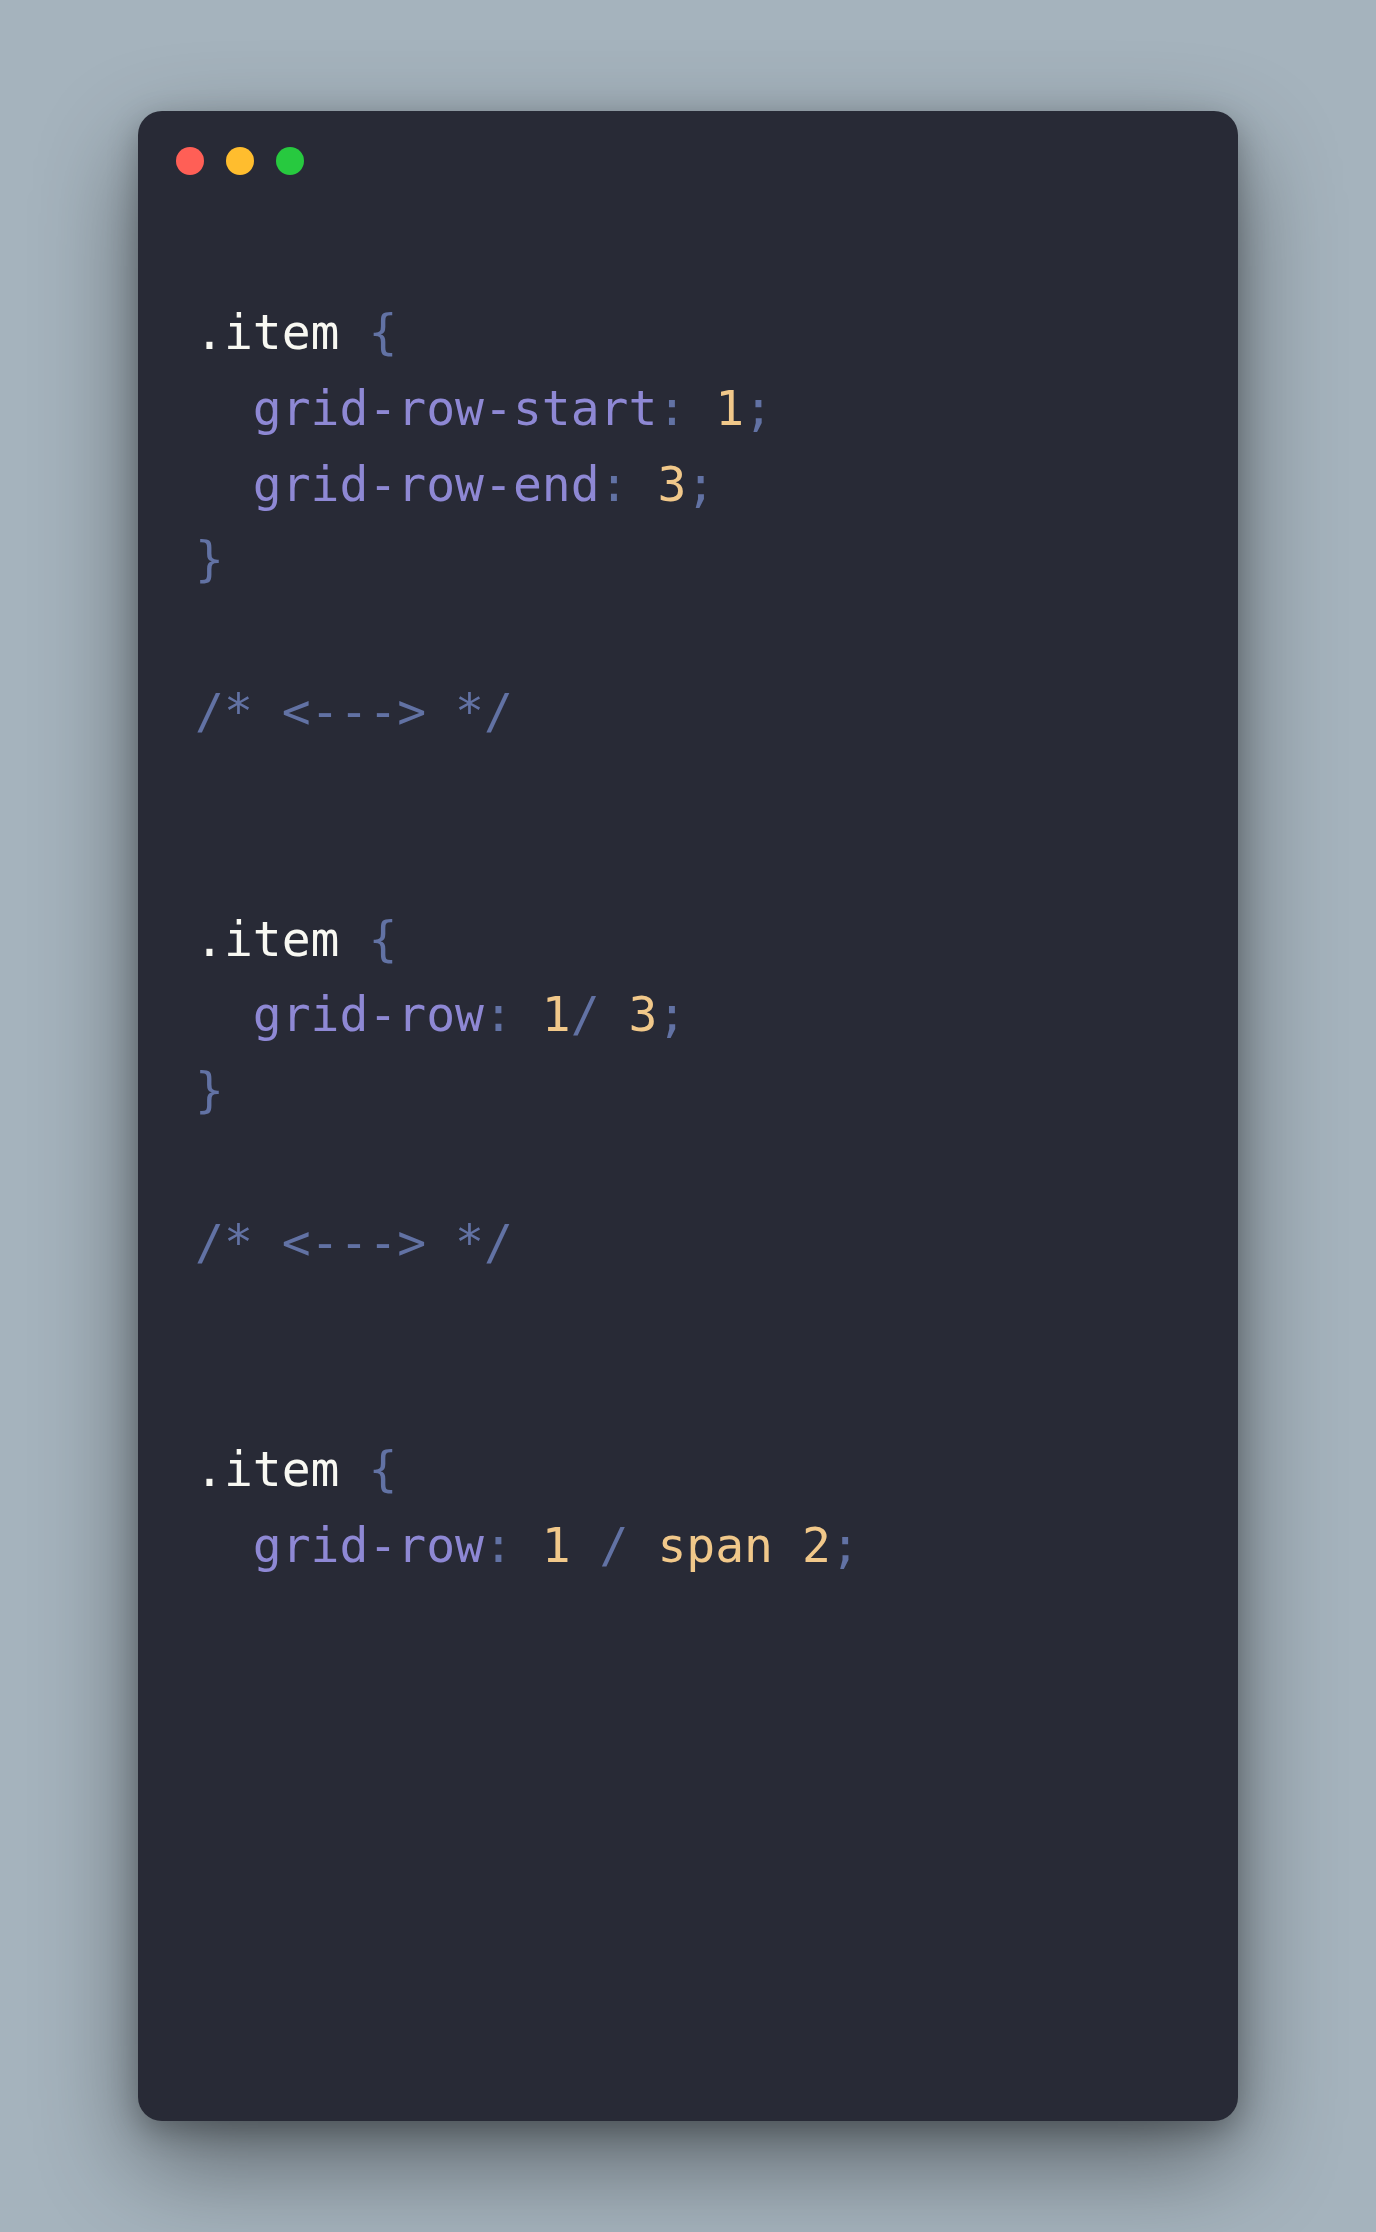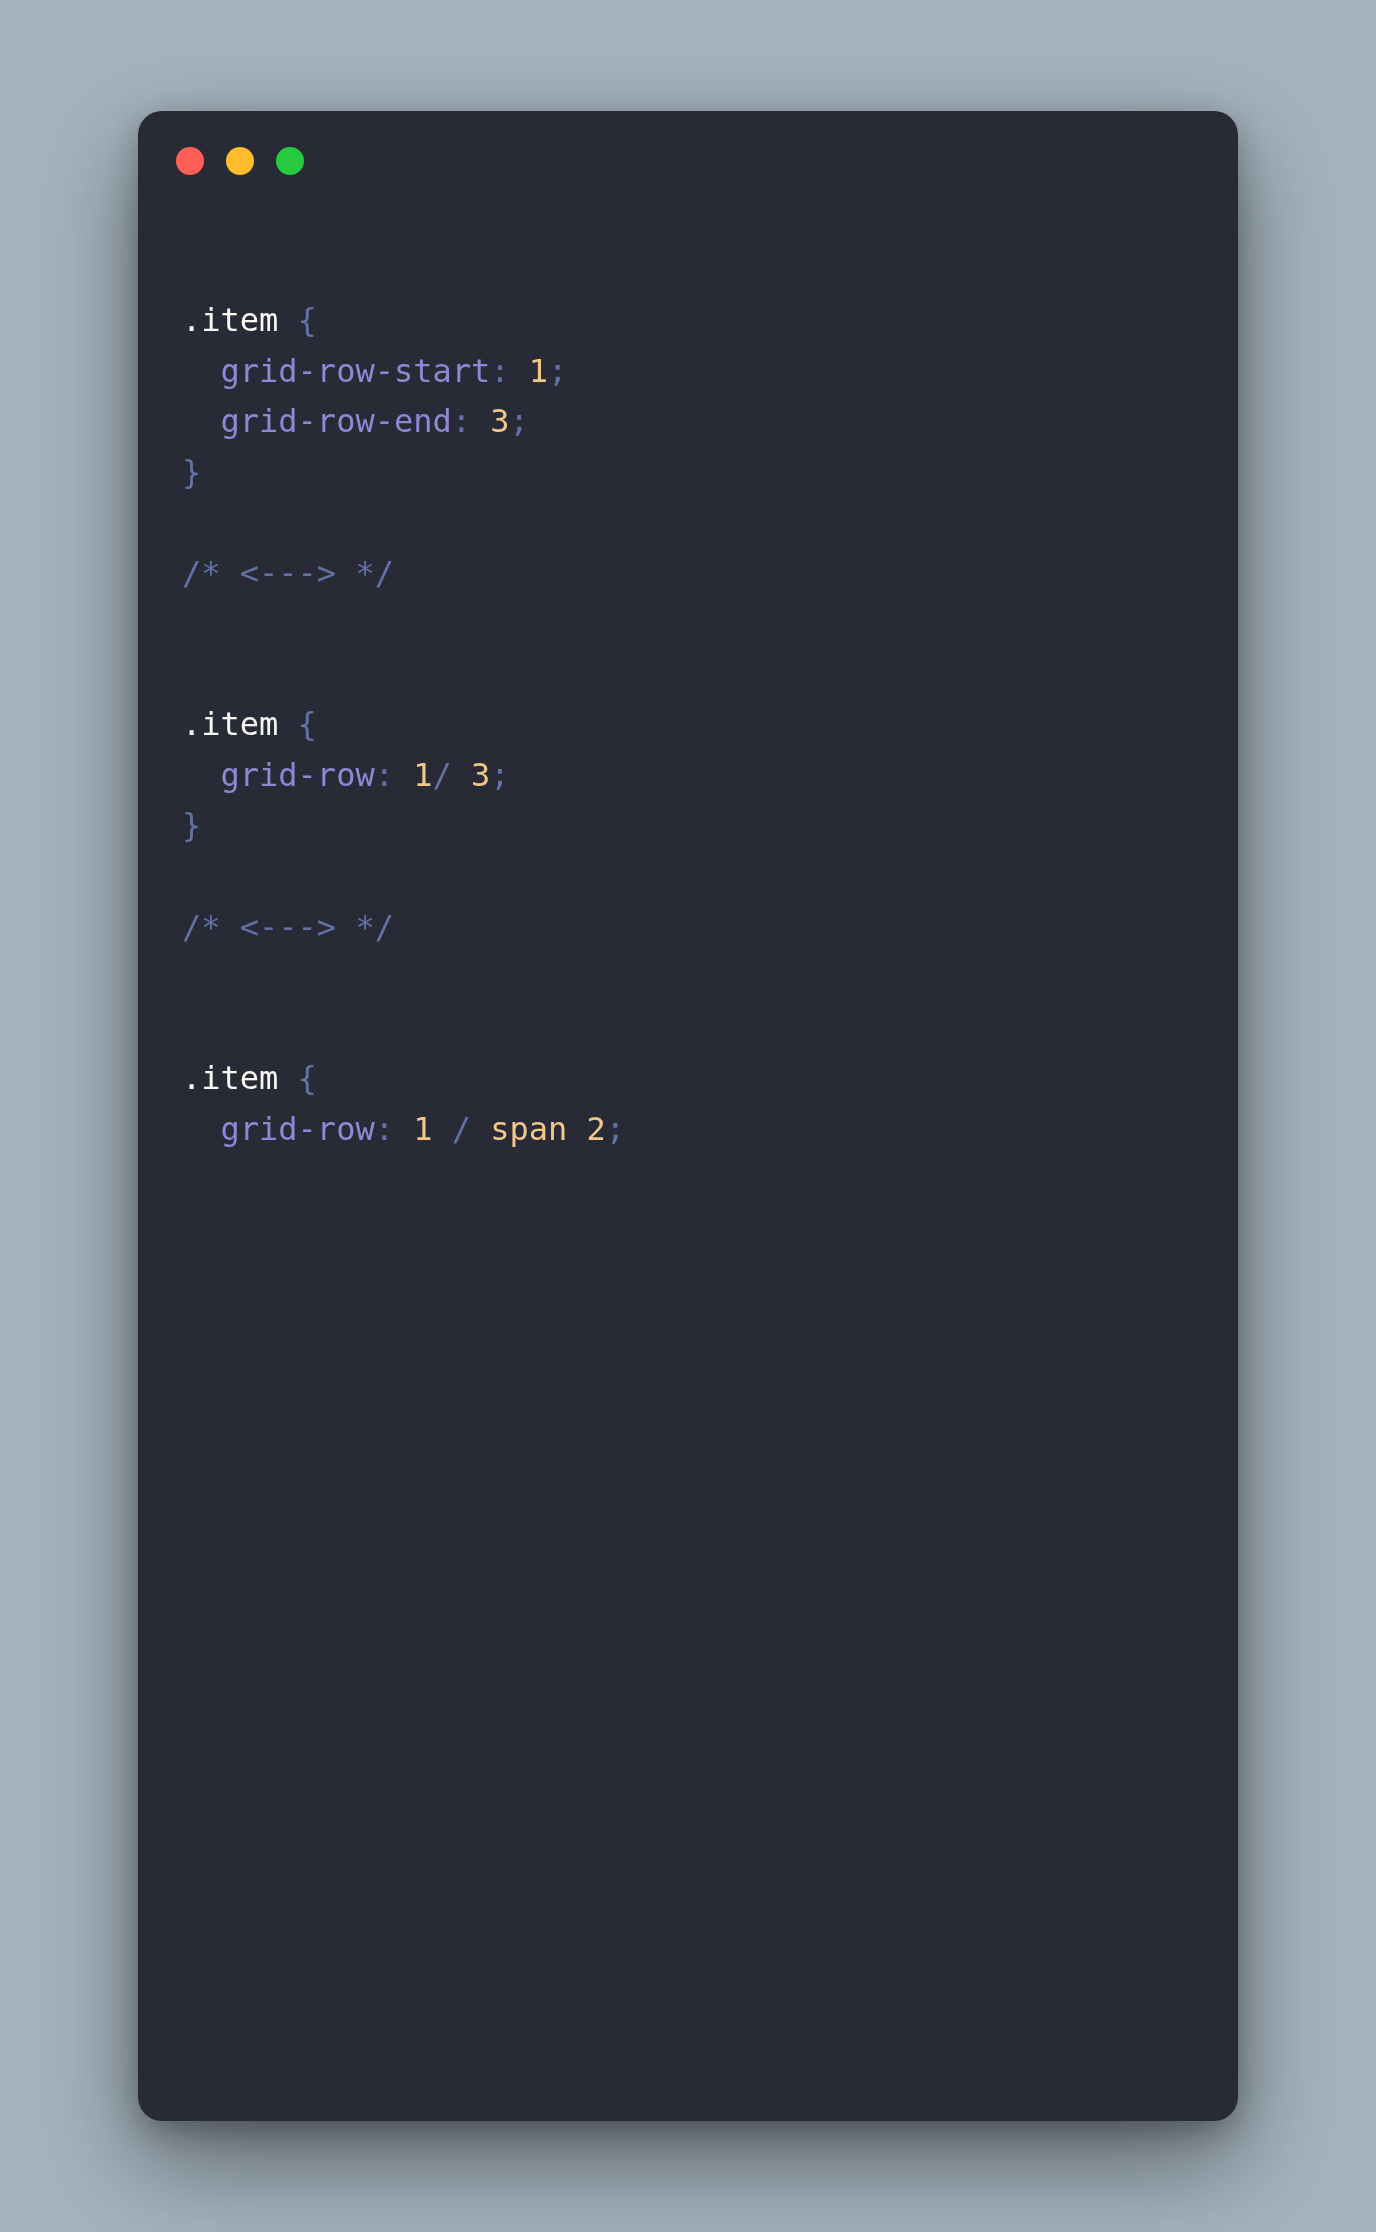--- a/index.html
+++ b/index.html
@@ -39,24 +39,25 @@
       height: 28px;
       border-radius: 50%;
     }
 
     .traffic-light.red { background: #ff5f56; }
     .traffic-light.yellow { background: #ffbd2e; }
     .traffic-light.green { background: #27c93f; }
 
     .code-area {
       padding: 120px 40px 40px 44px;
-      font-size: 32px;
+      font-size: 48px;
       line-height: 1.58;
       white-space: pre;
       color: #e0e0e0;
+      margin-left: 13px;
     }
 
     .sel { color: #f8f8f2; }       
     .brace { color: #6272a4; }     
     .prop { color: #8e88d4; }      
     .punc { color: #6272a4; }      
     .num { color: #f1c88a; }       
     .kw { color: #f1c88a; }        
     .comment { color: #6272a4; }   
   </style>

